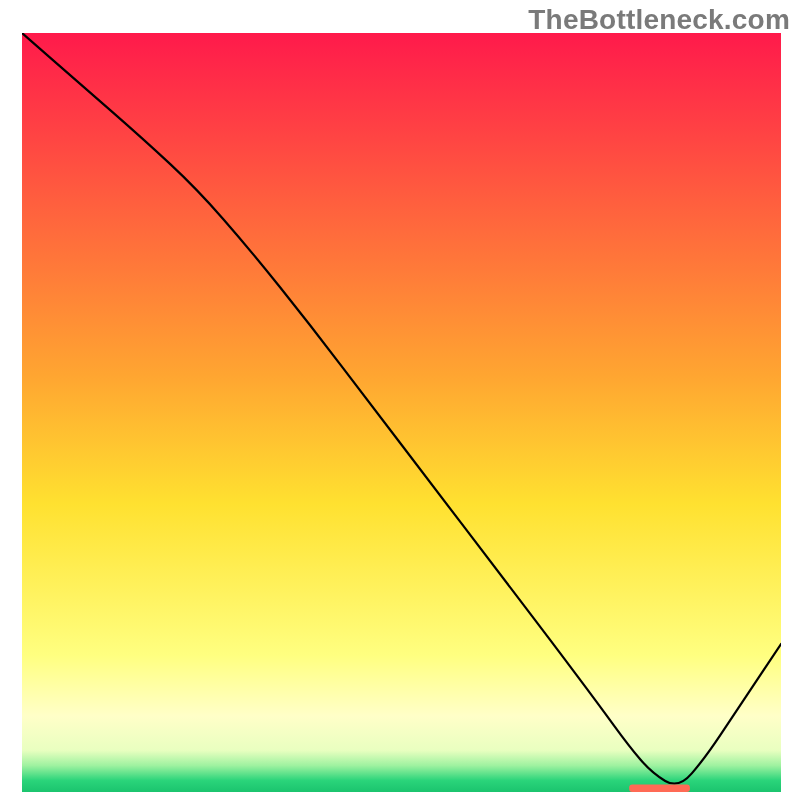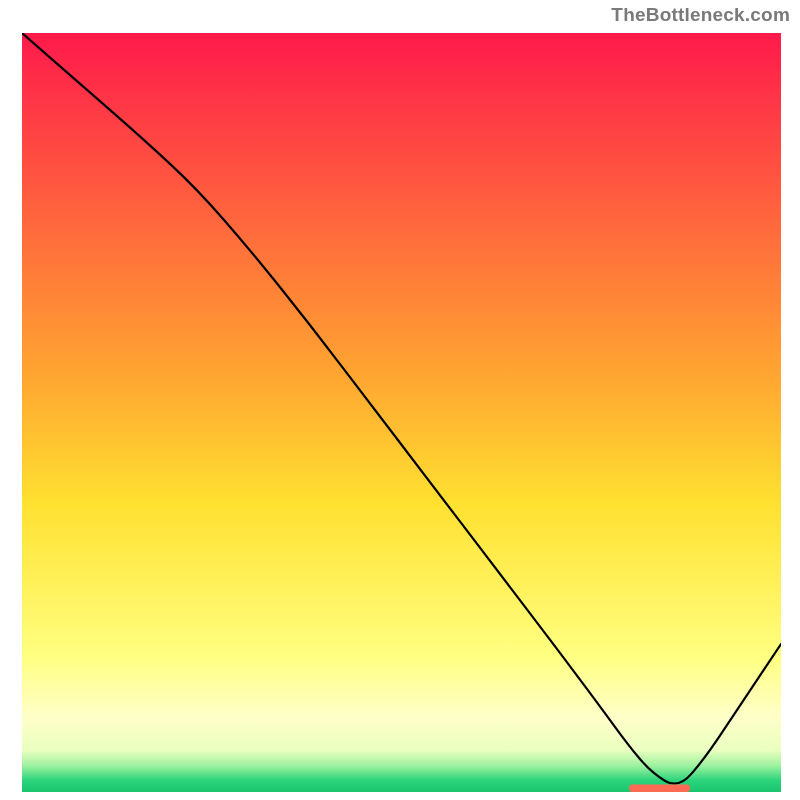--- a/index.html
+++ b/index.html
@@ -7,21 +7,21 @@
   .stage {
     position: relative;
     width: 800px;
     height: 800px;
   }
   .watermark {
     position: absolute;
     top: 4px;
     right: 10px;
     font-family: Arial, Helvetica, sans-serif;
-    font-size: 19px;
+    font-size: 28px;
     font-weight: bold;
     color: #7a7a7a;
     letter-spacing: 0.2px;
     user-select: none;
   }
   .plot-area {
     position: absolute;
     left: 22px;
     top: 33px;
     width: 759px;

